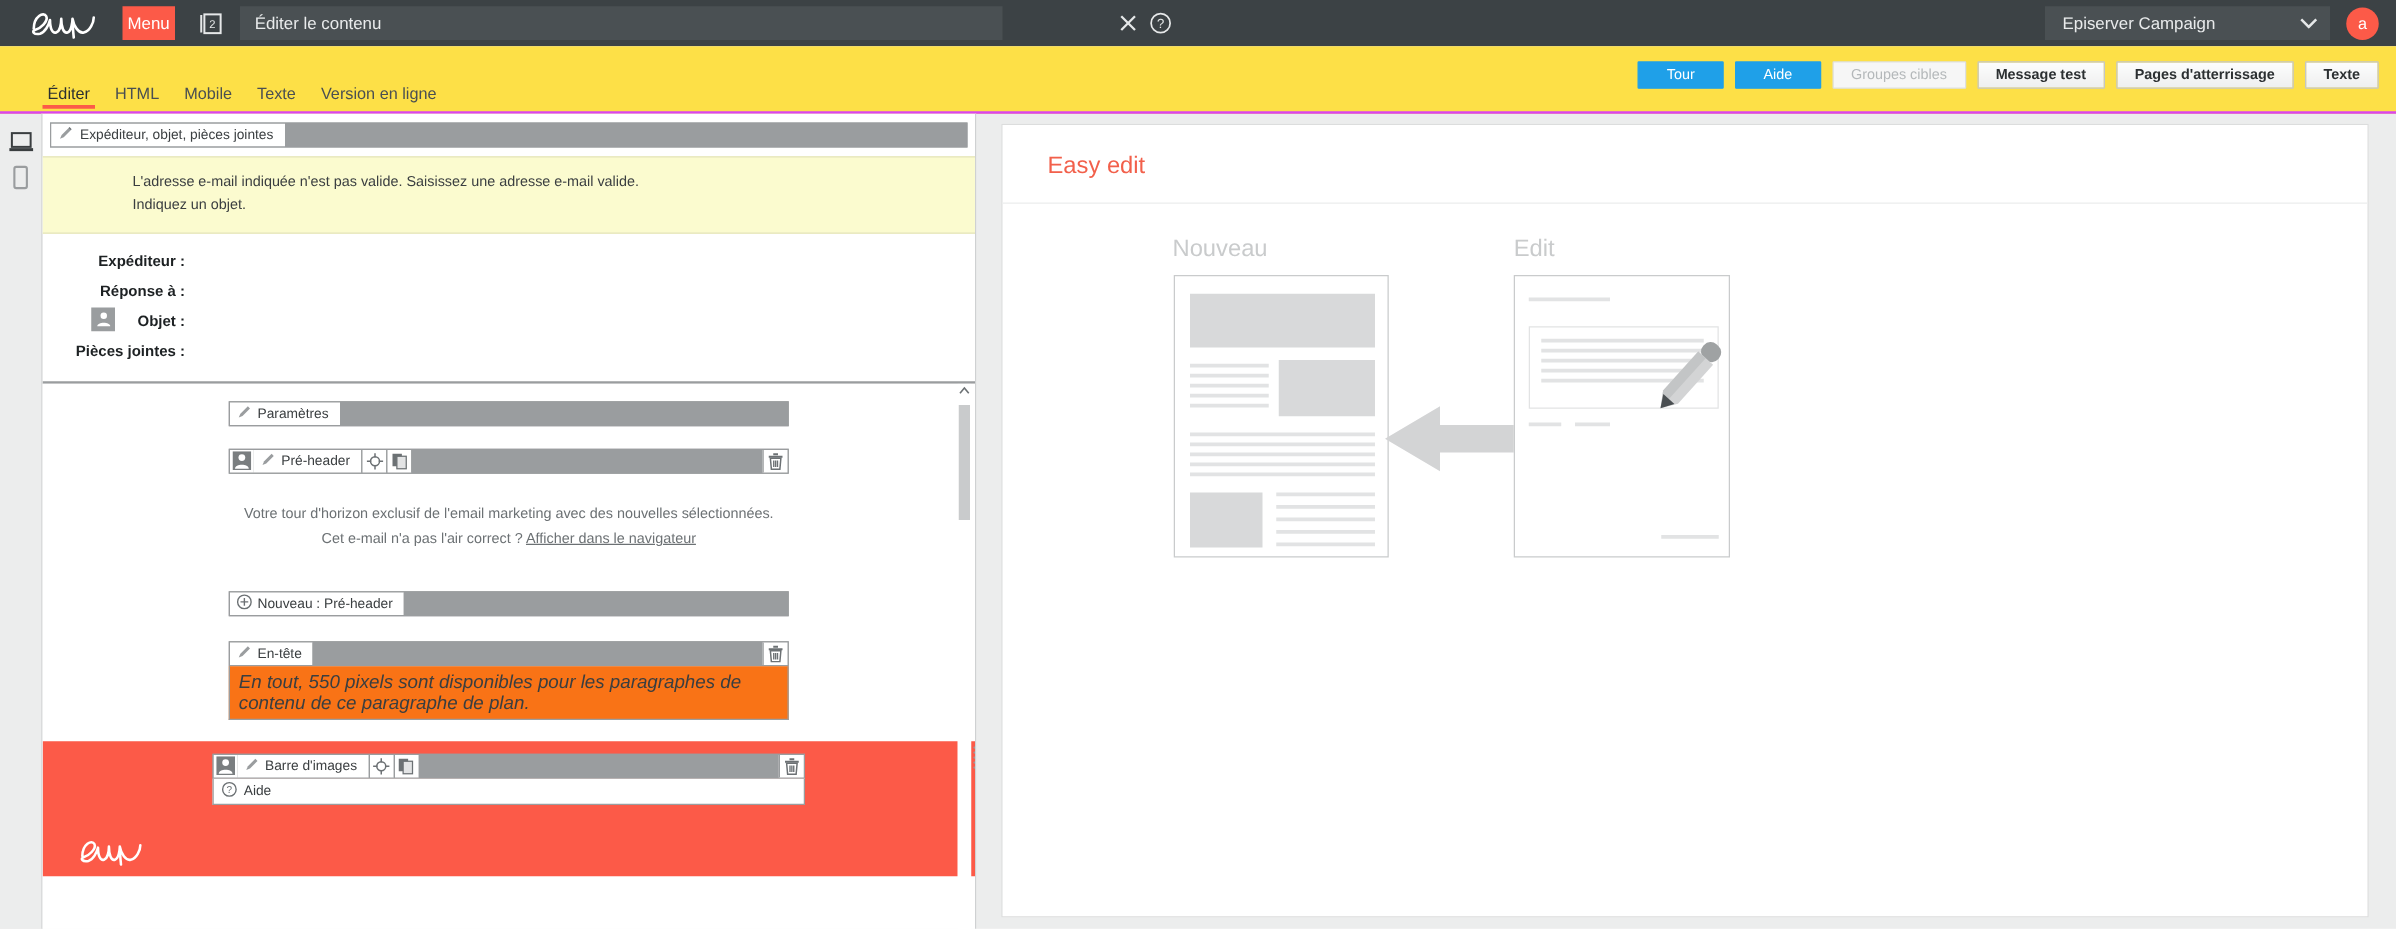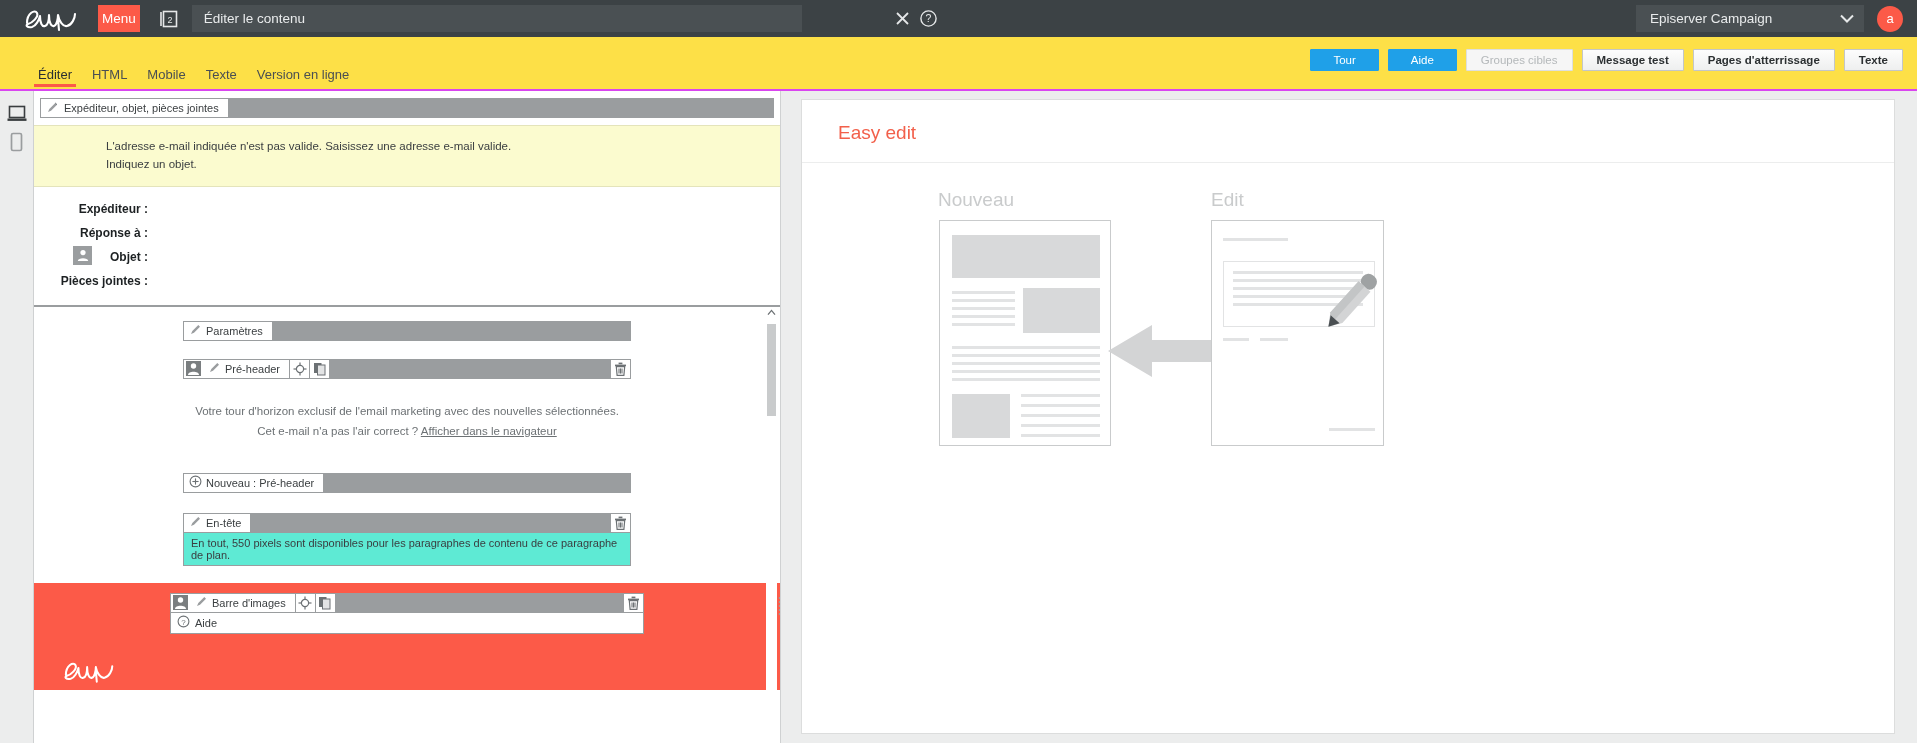--- a/index.html
+++ b/index.html
@@ -147,22 +147,22 @@
     cursor:pointer; border-left:1px solid #9a9d9f;
   }
   .modbar .icobtn{ width:19px; background:#fff; display:flex; align-items:center; justify-content:center; cursor:pointer;}
 
   .centertext{
     text-align:center; font-size:11.5px; color:#6c7174; line-height:1.75; margin-top:22px;
   }
   .centertext a{ color:#6c7174; }
 
   .txtbox{
-    border:1px solid #9a9d9f; border-top:none; font-size:11px; color:#3a3e40;
-    padding:4px 7px; background:#5eead4;
+    border:1px solid #9a9d9f; border-top:none; font-size:15px; color:#3a3e40;
+    padding:4px 7px; background:#f97316;font-style:italic;
   }
 
   .redblock{
     background:#fc5a48; padding:10px 0 0 0; margin-top:17px;
   }
   .redblock .inner{ width:474px; margin:0 auto; }
   .helpbar{
     background:#fff; border:1px solid #9a9d9f; border-top:none; height:21px;
     display:flex; align-items:center; gap:5px; padding-left:6px;
     font-size:11px; color:#3a3e40;

